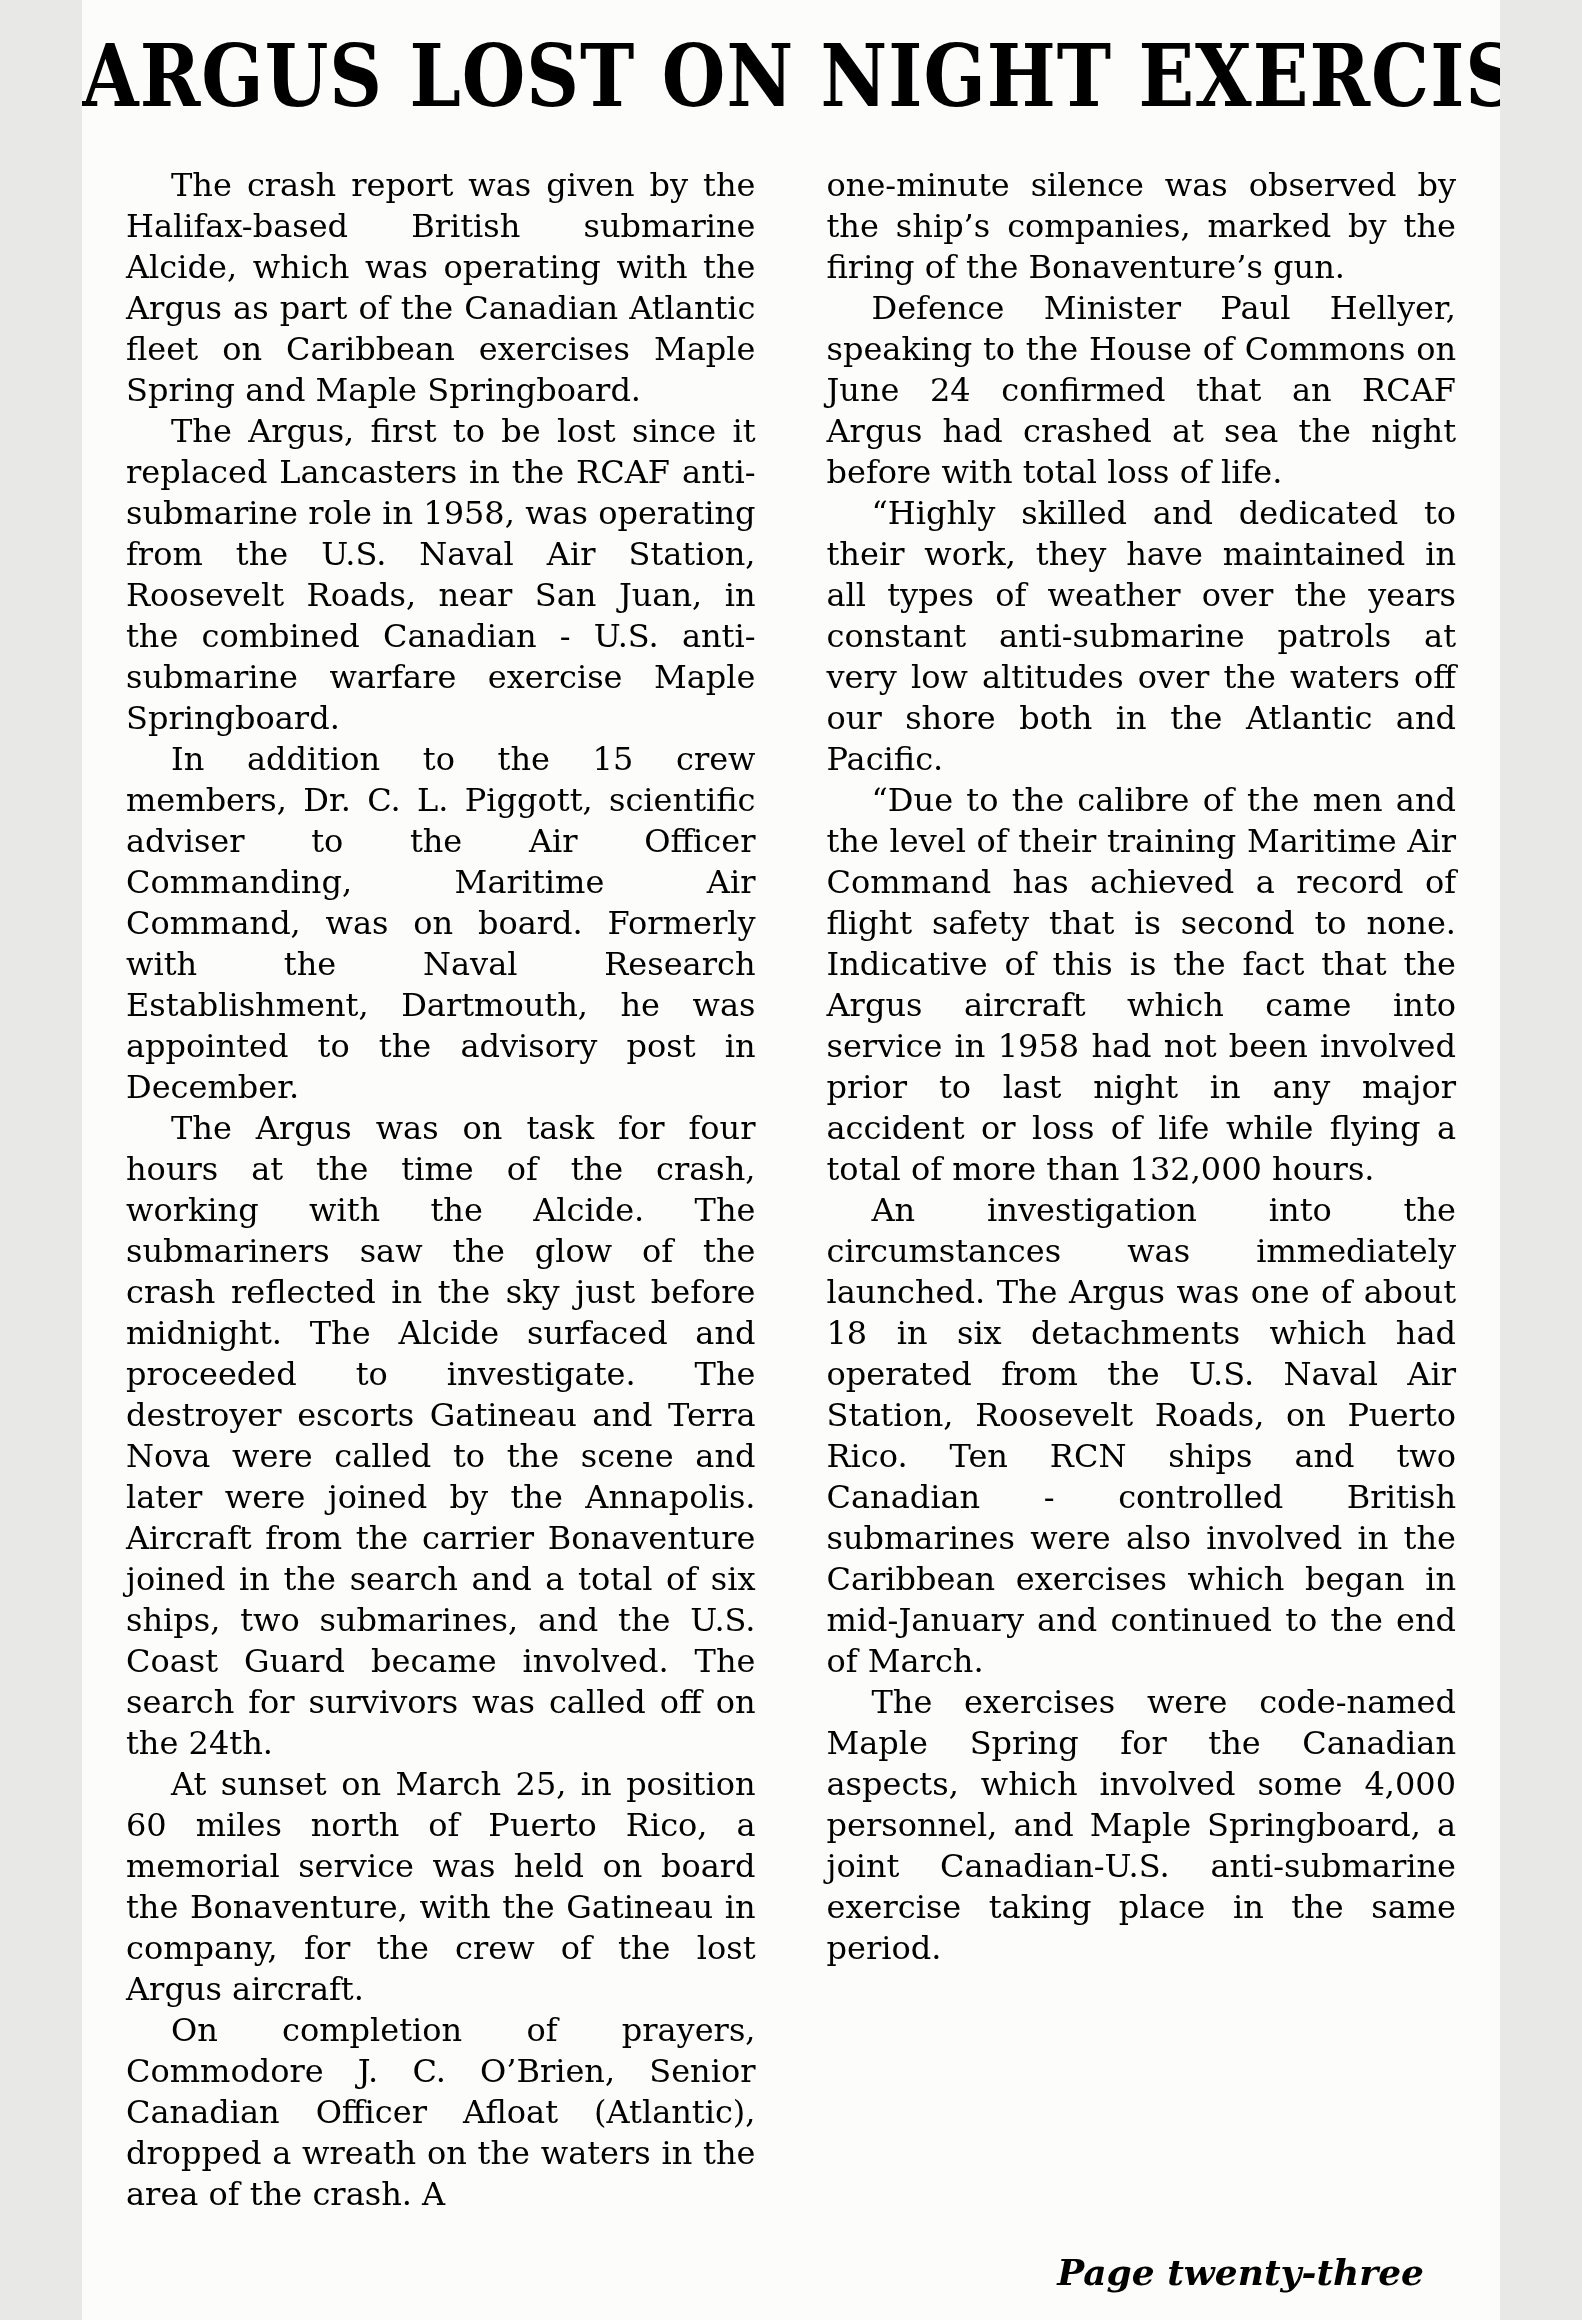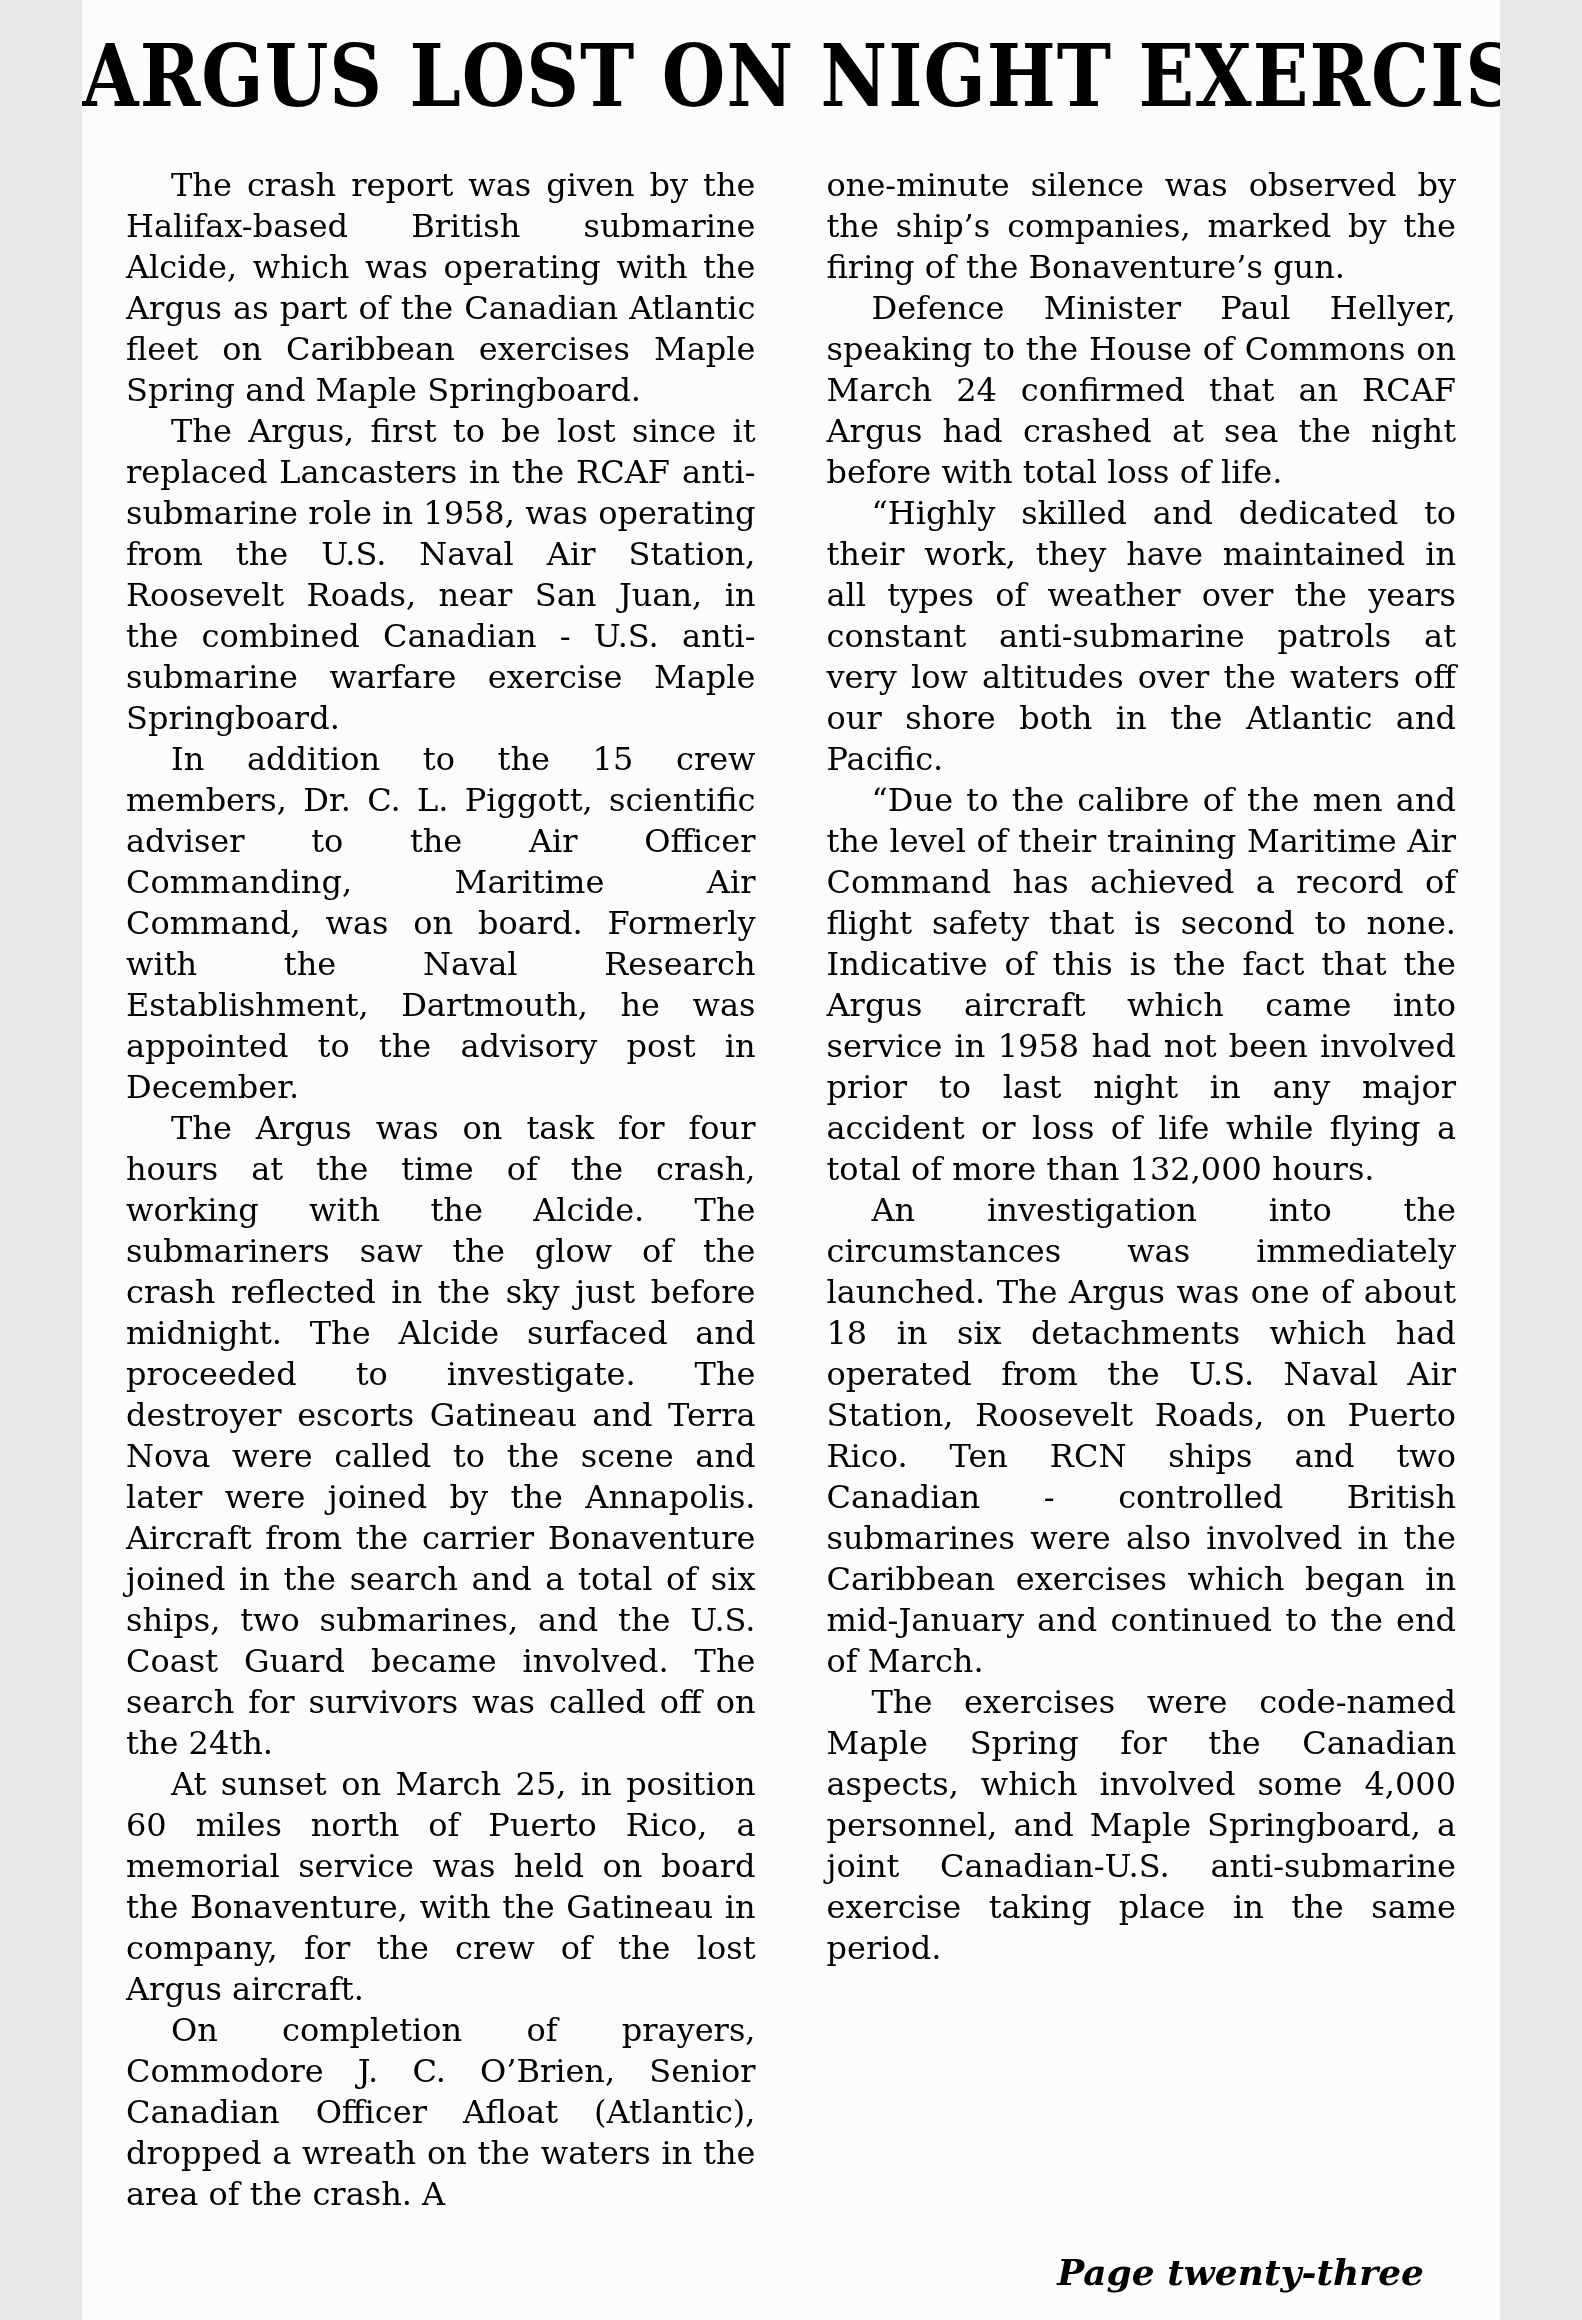--- a/index.html
+++ b/index.html
@@ -71,21 +71,21 @@
     <div class="col">
         <p class="para"><span class="">The crash report was given by the Halifax-based British submarine </span><span class="it">Alcide,</span><span class=""> which was operating with the Argus as part of the Canadian Atlantic fleet on Caribbean exercises Maple Spring and Maple Springboard.</span></p>
         <p class="para"><span class="">The Argus, first to be lost since it replaced Lancasters in the RCAF anti-submarine role in 1958, was operating from the U.S. Naval Air Station, Roosevelt Roads, near San Juan, in the combined Canadian - U.S. anti-submarine warfare exercise Maple Springboard.</span></p>
         <p class="para"><span class="">In addition to the 15 crew members, Dr. C. L. Piggott, scientific adviser to the Air Officer Commanding, Maritime Air Command, was on board. Formerly with the Naval Research Establishment, Dartmouth, he was appointed to the advisory post in December.</span></p>
         <p class="para"><span class="">The Argus was on task for four hours at the time of the crash, working with the </span><span class="it">Alcide.</span><span class=""> The submariners saw the glow of the crash reflected in the sky just before midnight. The </span><span class="it">Alcide</span><span class=""> surfaced and proceeded to investigate. The destroyer escorts </span><span class="it">Gatineau</span><span class=""> and </span><span class="it">Terra Nova</span><span class=""> were called to the scene and later were joined by the </span><span class="it">Annapolis.</span><span class=""> Aircraft from the carrier </span><span class="it">Bonaventure</span><span class=""> joined in the search and a total of six ships, two submarines, and the U.S. Coast Guard became involved. The search for survivors was called off on the 24th.</span></p>
         <p class="para"><span class="">At sunset on March 25, in position 60 miles north of Puerto Rico, a memorial service was held on board the </span><span class="it">Bonaventure,</span><span class=""> with the </span><span class="it">Gatineau</span><span class=""> in company, for the crew of the lost Argus aircraft.</span></p>
         <p class="para"><span class="">On completion of prayers, Commodore J. C. O’Brien, Senior Canadian Officer Afloat (Atlantic), dropped a wreath on the waters in the area of the crash. A</span></p>
       </div>
     <div class="col">
         <p class="para cont"><span class="">one-minute silence was observed by the ship’s companies, marked by the firing of the </span><span class="it">Bonaventure’s</span><span class=""> gun.</span></p>
-        <p class="para"><span class="">Defence Minister Paul Hellyer, speaking to the House of Commons on March 24 confirmed that an RCAF Argus had crashed at sea the night before with total loss of life.</span></p>
+        <p class="para"><span class="">Defence Minister Paul Hellyer, speaking to the House of Commons on June 24 confirmed that an RCAF Argus had crashed at sea the night before with total loss of life.</span></p>
         <p class="para"><span class="">“Highly skilled and dedicated to their work, they have maintained in all types of weather over the years constant anti-submarine patrols at very low altitudes over the waters off our shore both in the Atlantic and Pacific.</span></p>
         <p class="para"><span class="">“Due to the calibre of the men and the level of their training Maritime Air Command has achieved a record of flight safety that is second to none. Indicative of this is the fact that the Argus aircraft which came into service in 1958 had not been involved prior to last night in any major accident or loss of life while flying a total of more than 132,000 hours.</span></p>
         <p class="para"><span class="">An investigation into the circumstances was immediately launched. The Argus was one of about 18 in six detachments which had operated from the U.S. Naval Air Station, Roosevelt Roads, on Puerto Rico. Ten RCN ships and two Canadian - controlled British submarines were also involved in the Caribbean exercises which began in mid-January and continued to the end of March.</span></p>
         <p class="para"><span class="">The exercises were code-named Maple Spring for the Canadian aspects, which involved some 4,000 personnel, and Maple Springboard, a joint Canadian-U.S. anti-submarine exercise taking place in the same period.</span></p>
       </div>
   </div>
 
   <div class="footer">Page twenty-three</div>
 </div>
 

